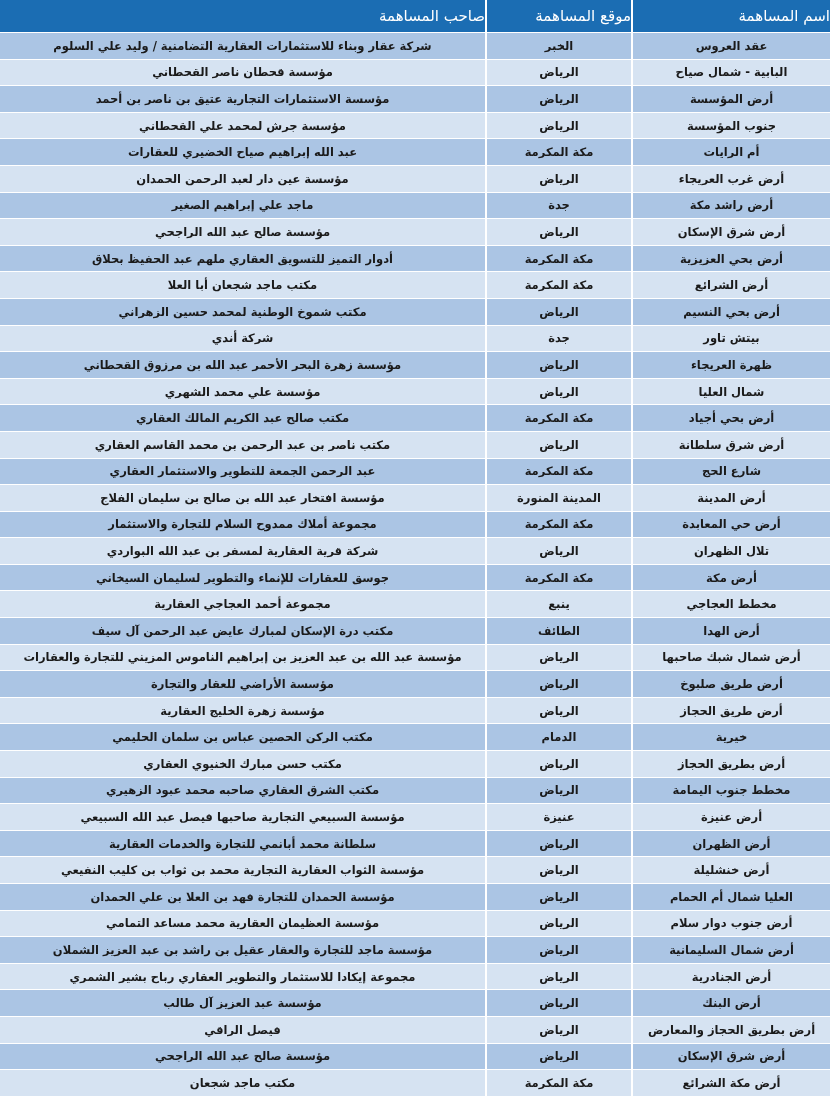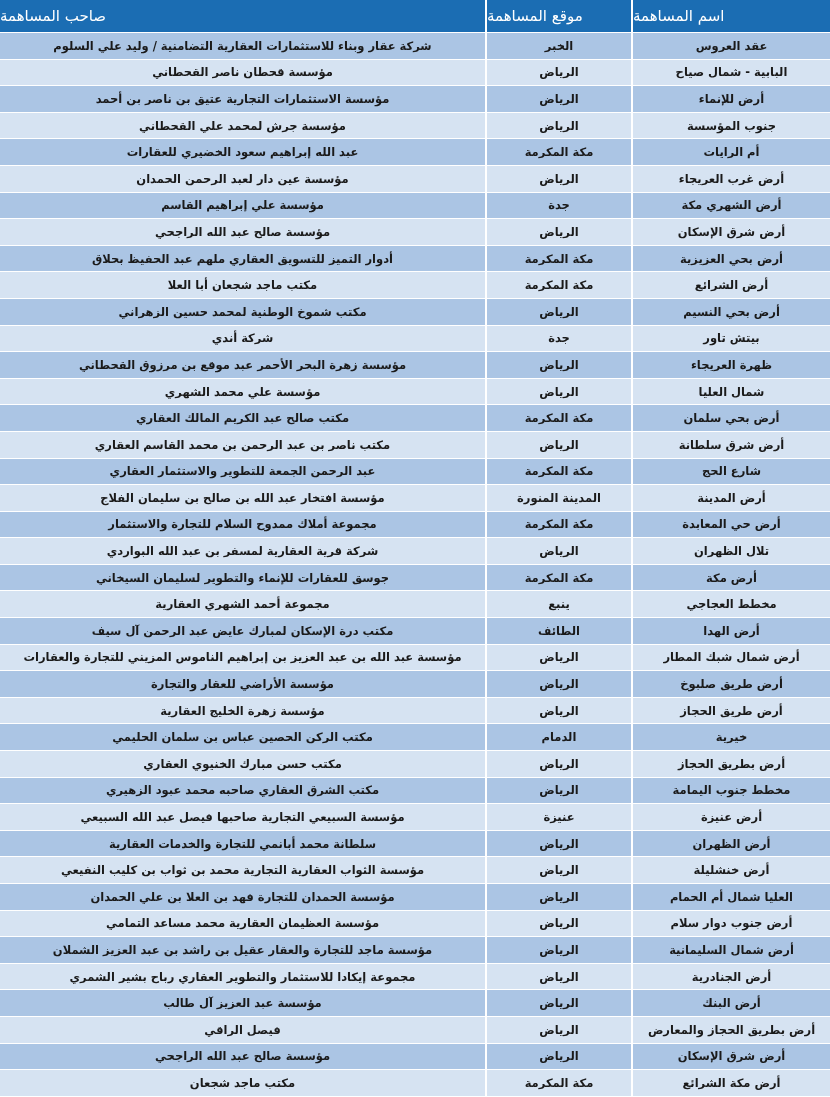--- a/index.html
+++ b/index.html
@@ -5,21 +5,21 @@
     html, body { margin: 0; padding: 0; background: #ffffff; }
     body { width: 830px; height: 1097px; overflow: hidden; font-family: "DejaVu Sans", sans-serif; }
     table.contrib {
       width: 830px; border-collapse: collapse; table-layout: fixed; direction: rtl;
     }
     table.contrib col.c-name { width: 198px; }
     table.contrib col.c-loc { width: 146px; }
     table.contrib col.c-owner { width: 486px; }
     thead th {
       height: 32px; background: #1b6db3; color: #ffffff;
-      font-size: 15px; font-weight: normal; text-align: left;
+      font-size: 15px; font-weight: normal; text-align: right;
       border-left: 2px solid #ffffff; padding: 0;
     }
     thead th:last-child { border-left: none; }
     tbody td {
       height: 25.6px; padding: 0; text-align: center; font-size: 11.5px; font-weight: bold;
       color: #1a1a1a; border-left: 2px solid #ffffff; border-top: 1px solid #ffffff;
       white-space: nowrap; overflow: hidden;
     }
     tbody td:last-child { border-left: none; }
     tbody tr:nth-child(odd) td { background: #abc5e4; }
@@ -46,43 +46,43 @@
         <td>عقد العروس</td>
         <td>الخبر</td>
         <td>شركة عقار وبناء للاستثمارات العقارية التضامنية / وليد علي السلوم</td>
       </tr>
       <tr>
         <td>البابية - شمال صياح</td>
         <td>الرياض</td>
         <td>مؤسسة قحطان ناصر القحطاني</td>
       </tr>
       <tr>
-        <td>أرض للإنماء</td>
+        <td>أرض المؤسسة</td>
         <td>الرياض</td>
         <td>مؤسسة الاستثمارات التجارية عتيق بن ناصر بن أحمد</td>
       </tr>
       <tr>
         <td>جنوب المؤسسة</td>
         <td>الرياض</td>
         <td>مؤسسة جرش لمحمد علي القحطاني</td>
       </tr>
       <tr>
         <td>أم الرايات</td>
         <td>مكة المكرمة</td>
-        <td>عبد الله إبراهيم سعود الخضيري للعقارات</td>
+        <td>عبد الله إبراهيم صياح الخضيري للعقارات</td>
       </tr>
       <tr>
         <td>أرض غرب العريجاء</td>
         <td>الرياض</td>
         <td>مؤسسة عين دار لعبد الرحمن الحمدان</td>
       </tr>
       <tr>
-        <td>أرض الشهري مكة</td>
+        <td>أرض راشد مكة</td>
         <td>جدة</td>
-        <td>مؤسسة علي إبراهيم القاسم</td>
+        <td>ماجد علي إبراهيم الصغير</td>
       </tr>
       <tr>
         <td>أرض شرق الإسكان</td>
         <td>الرياض</td>
         <td>مؤسسة صالح عبد الله الراجحي</td>
       </tr>
       <tr>
         <td>أرض بحي العزيزية</td>
         <td>مكة المكرمة</td>
         <td>أدوار التميز للتسويق العقاري ملهم عبد الحفيظ بحلاق</td>
@@ -98,29 +98,29 @@
         <td>مكتب شموخ الوطنية لمحمد حسين الزهراني</td>
       </tr>
       <tr>
         <td>بيتش تاور</td>
         <td>جدة</td>
         <td>شركة أندي</td>
       </tr>
       <tr>
         <td>ظهرة العريجاء</td>
         <td>الرياض</td>
-        <td>مؤسسة زهرة البحر الأحمر عبد موقع بن مرزوق القحطاني</td>
+        <td>مؤسسة زهرة البحر الأحمر عبد الله بن مرزوق القحطاني</td>
       </tr>
       <tr>
         <td>شمال العليا</td>
         <td>الرياض</td>
         <td>مؤسسة علي محمد الشهري</td>
       </tr>
       <tr>
-        <td>أرض بحي سلمان</td>
+        <td>أرض بحي أجياد</td>
         <td>مكة المكرمة</td>
         <td>مكتب صالح عبد الكريم المالك العقاري</td>
       </tr>
       <tr>
         <td>أرض شرق سلطانة</td>
         <td>الرياض</td>
         <td>مكتب ناصر بن عبد الرحمن بن محمد القاسم العقاري</td>
       </tr>
       <tr>
         <td>شارع الحج</td>
@@ -143,29 +143,29 @@
         <td>شركة قرية العقارية لمسفر بن عبد الله البواردي</td>
       </tr>
       <tr>
         <td>أرض مكة</td>
         <td>مكة المكرمة</td>
         <td>جوسق للعقارات للإنماء والتطوير لسليمان السيخاني</td>
       </tr>
       <tr>
         <td>مخطط العجاجي</td>
         <td>ينبع</td>
-        <td>مجموعة أحمد الشهري العقارية</td>
+        <td>مجموعة أحمد العجاجي العقارية</td>
       </tr>
       <tr>
         <td>أرض الهدا</td>
         <td>الطائف</td>
         <td>مكتب درة الإسكان لمبارك عايض عبد الرحمن آل سيف</td>
       </tr>
       <tr>
-        <td>أرض شمال شبك المطار</td>
+        <td>أرض شمال شبك صاحبها</td>
         <td>الرياض</td>
         <td>مؤسسة عبد الله بن عبد العزيز بن إبراهيم الناموس المزيني للتجارة والعقارات</td>
       </tr>
       <tr>
         <td>أرض طريق صلبوخ</td>
         <td>الرياض</td>
         <td>مؤسسة الأراضي للعقار والتجارة</td>
       </tr>
       <tr>
         <td>أرض طريق الحجاز</td>

